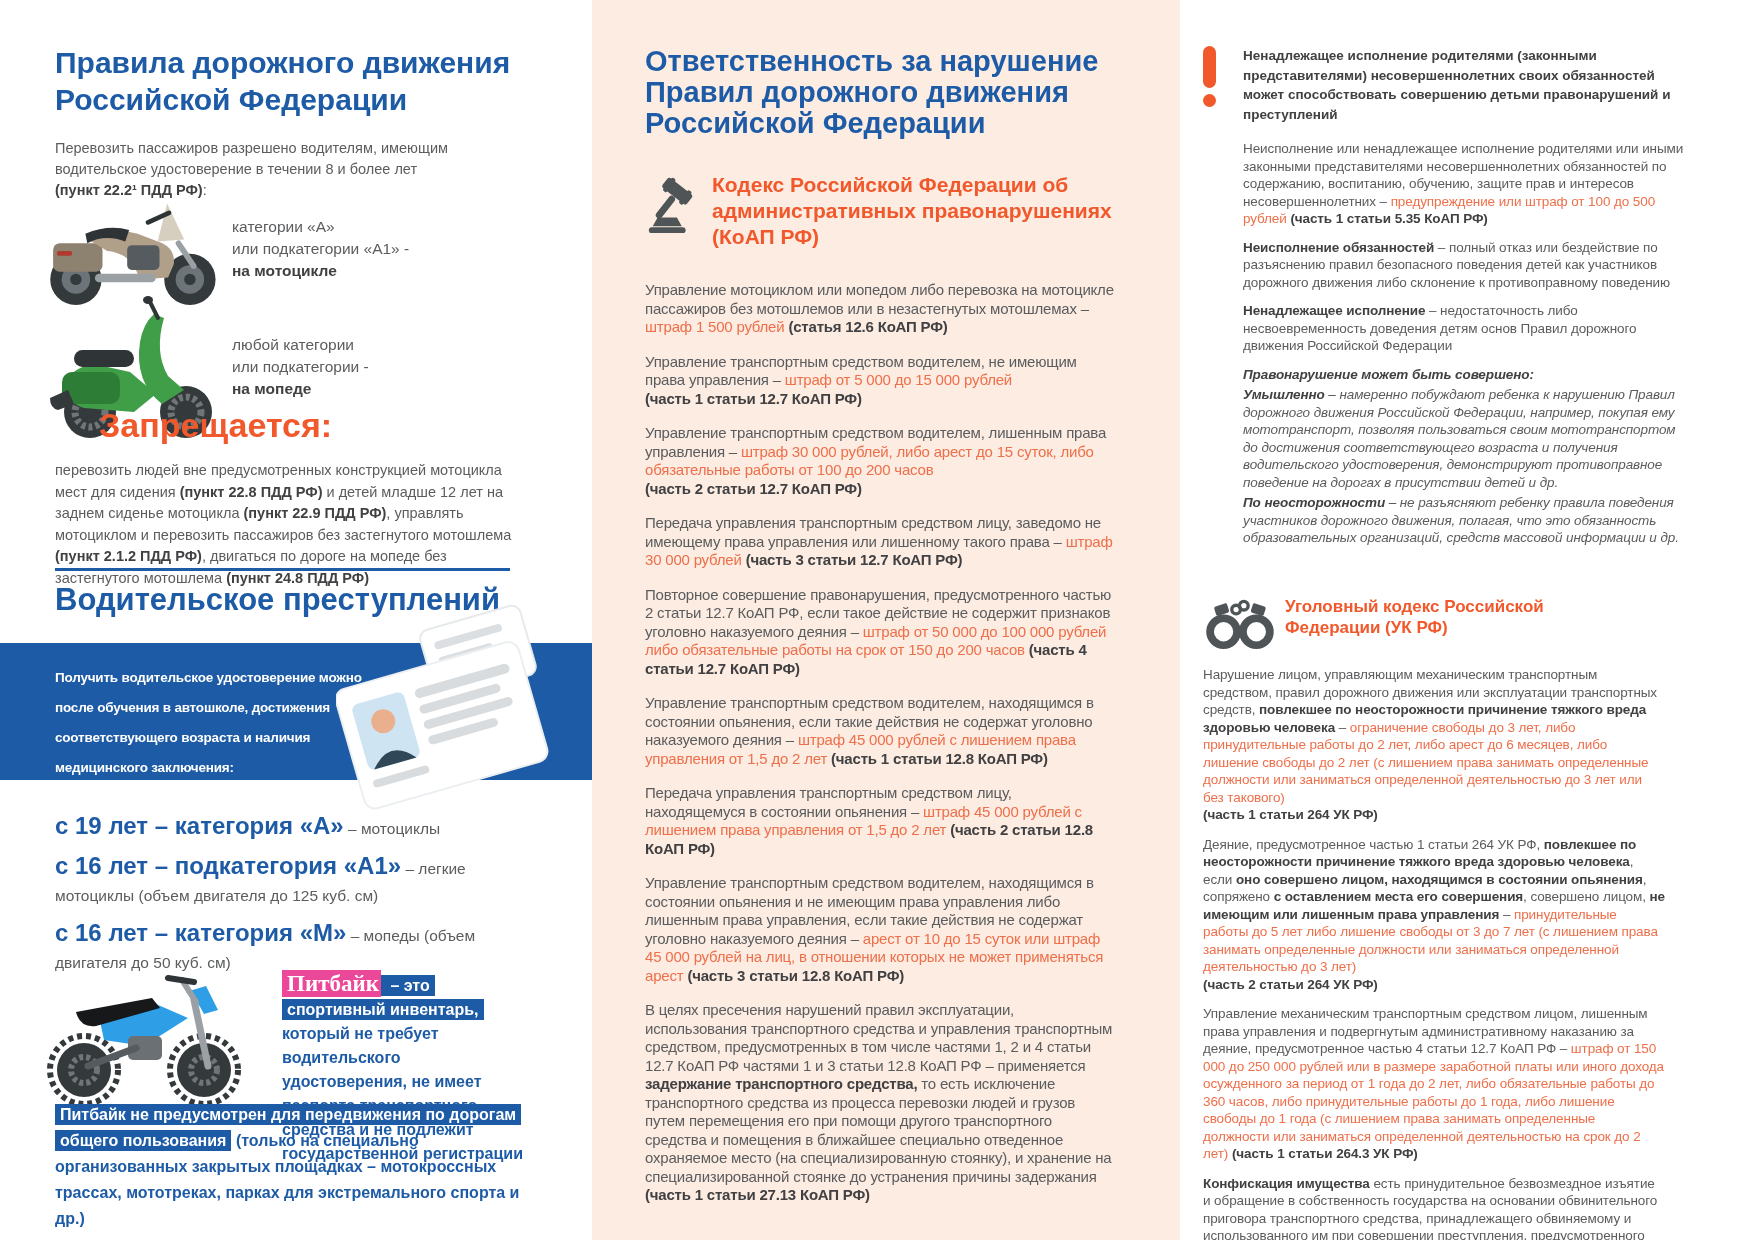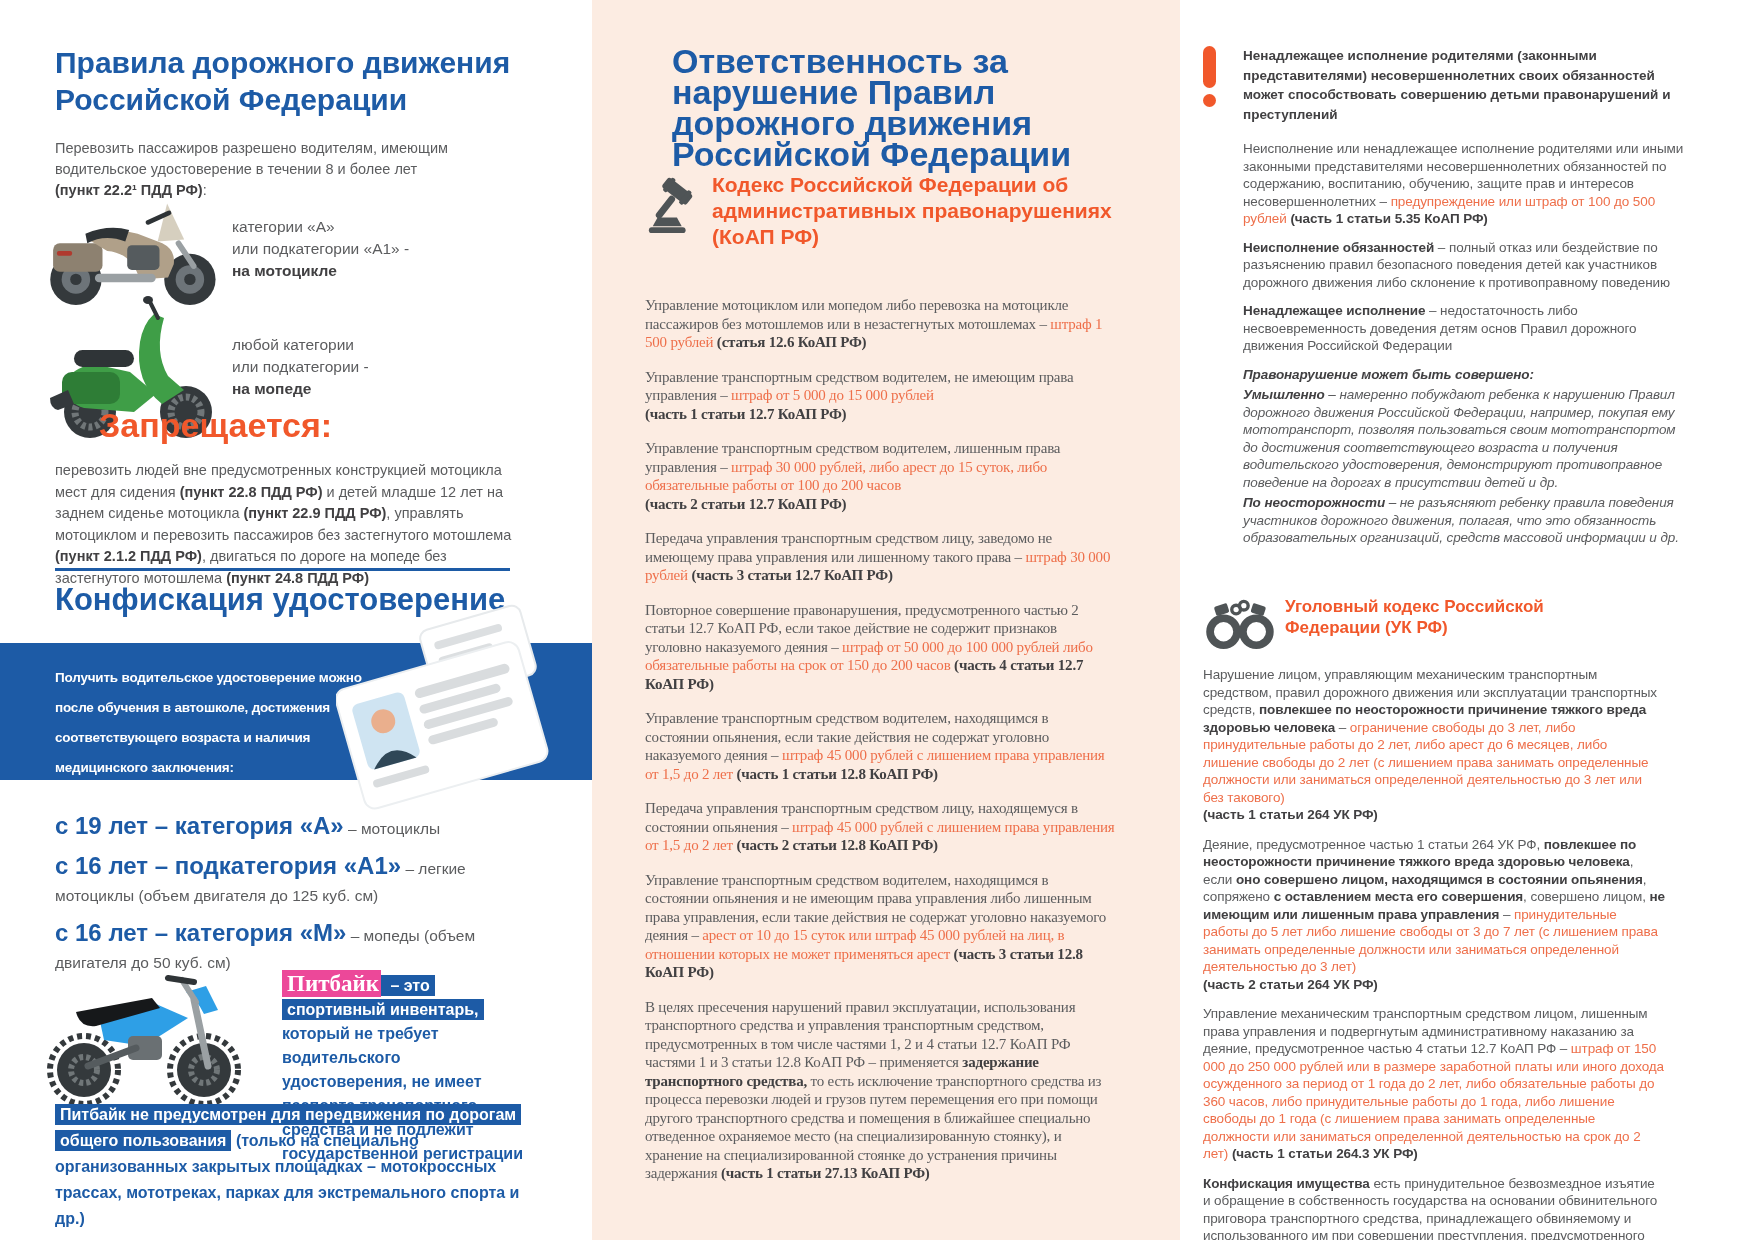--- a/index.html
+++ b/index.html
@@ -34,24 +34,24 @@
   .blue-box{left:0;top:643px;width:592px;height:137px;background:#1d5ba6;}
   .blue-box-text{left:55px;top:663px;width:332px;font-weight:bold;font-size:13.5px;line-height:30px;
                  letter-spacing:-0.2px;color:#ffffff;}
   .card-illu{left:336px;top:598px;}
   .ages{left:55px;top:812px;width:472px;}
   .age-item{margin-bottom:10px;line-height:27px;}
   .pitbike-illu{left:36px;top:956px;}
   .pitbike-text{left:282px;top:972px;width:242px;font-size:16px;line-height:24px;font-weight:bold;}
   .bottom-note{left:55px;top:1102px;width:472px;font-size:16px;line-height:26px;font-weight:bold;}
   
-  .mid-title{left:672px;top:46px;width:490px;font-weight:bold;font-size:34px;line-height:31px;color:#1d5ba6;}
+  .mid-title{left:645px;top:46px;width:490px;font-weight:bold;font-size:29px;line-height:31px;color:#1d5ba6;}
   .gavel{left:645px;top:176px;}
   .koap-heading{left:712px;top:172px;width:440px;font-weight:bold;font-size:21px;line-height:26px;color:#f1582b;}
-  .mid-paras{left:645px;top:296px;width:470px;font-family:Liberation Serif, serif;}
+  .mid-paras{left:645px;top:281px;width:470px;}
   .mid-paras .para{font-size:15px;line-height:18.5px;letter-spacing:-0.2px;margin:0 0 16px 0;white-space:pre-line;}
   
   .excl{left:1203px;top:46px;width:14px;}
   .excl-bar{width:13px;height:42px;border-radius:7px;background:#f1582b;}
   .excl-dot{width:13px;height:13px;border-radius:50%;background:#f1582b;margin-top:6px;}
   .warn-heading{left:1243px;top:46px;width:455px;font-weight:bold;font-size:13.5px;line-height:19.5px;color:#414042;}
   .right-top{left:1243px;top:140px;width:450px;}
   .right-top .para{font-size:13.5px;line-height:17.5px;letter-spacing:-0.1px;margin:0 0 11px 0;white-space:pre-line;}
   .right-top .ipara{margin-bottom:3px;}
   .handcuffs{left:1203px;top:598px;}
@@ -104,21 +104,21 @@
     <ellipse cx="106" cy="8" rx="5" ry="4" fill="#2f3437"></ellipse>
   </svg>
   <div class="abs veh-caption scooter-cap"><span class="s-n">любой категории
 или подкатегории -
 </span><span class="s-b">на мопеде</span></div>
 
   <div class="abs prohibited-title">Запрещается:</div>
   <div class="abs prohibited-text"><span class="s-n">перевозить людей вне предусмотренных конструкцией мотоцикла мест для сидения </span><span class="s-b">(пункт 22.8 ПДД РФ)</span><span class="s-n"> и детей младше 12 лет на заднем сиденье мотоцикла </span><span class="s-b">(пункт 22.9 ПДД РФ)</span><span class="s-n">, управлять мотоциклом и перевозить пассажиров без застегнутого мотошлема </span><span class="s-b">(пункт 2.1.2 ПДД РФ)</span><span class="s-n">, двигаться по дороге на мопеде без застегнутого мотошлема </span><span class="s-b">(пункт 24.8 ПДД РФ)</span></div>
 
   <div class="abs divider"></div>
-  <div class="abs license-title">Конфискация удостоверение</div>
+  <div class="abs license-title">Водительское преступлений</div>
 
   <div class="abs blue-box"></div>
   <div class="abs blue-box-text">Получить водительское удостоверение можно после обучения в автошколе,  достижения соответствующего возраста и наличия медицинского заключения:</div>
 
   <svg class="abs card-illu" width="230" height="300" viewBox="0 0 230 300">
     <g transform="rotate(-16 115 160)">
       <rect x="118" y="30" width="104" height="72" rx="9" fill="#ffffff" stroke="#e7eaec" stroke-width="2"></rect>
       <rect x="130" y="44" width="70" height="8" rx="4" fill="#dcdfe1"></rect>
       <rect x="130" y="60" width="56" height="8" rx="4" fill="#dcdfe1"></rect>
       <rect x="20" y="64" width="190" height="124" rx="11" fill="#ffffff" stroke="#eceff1" stroke-width="2"></rect>

